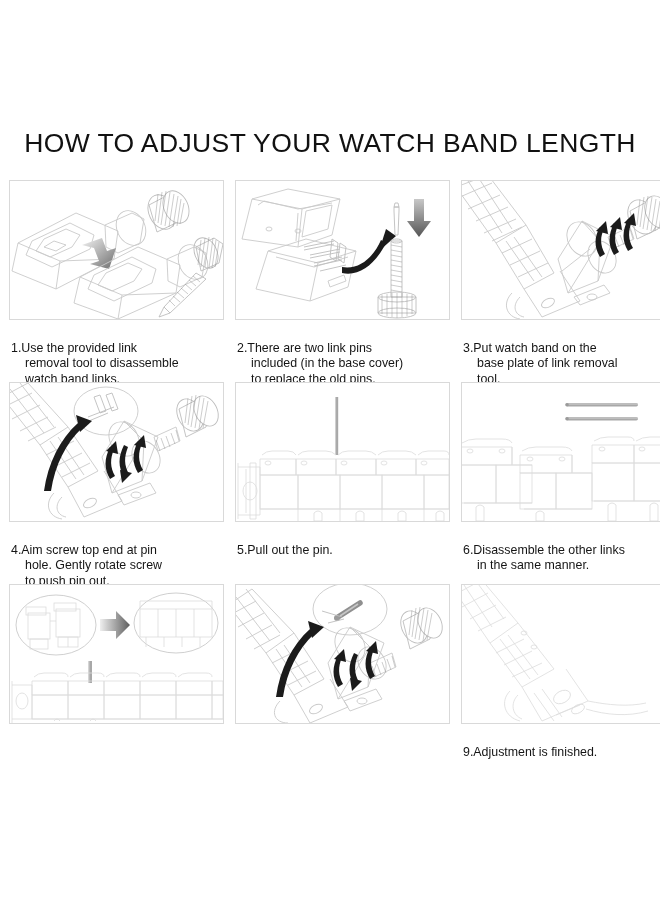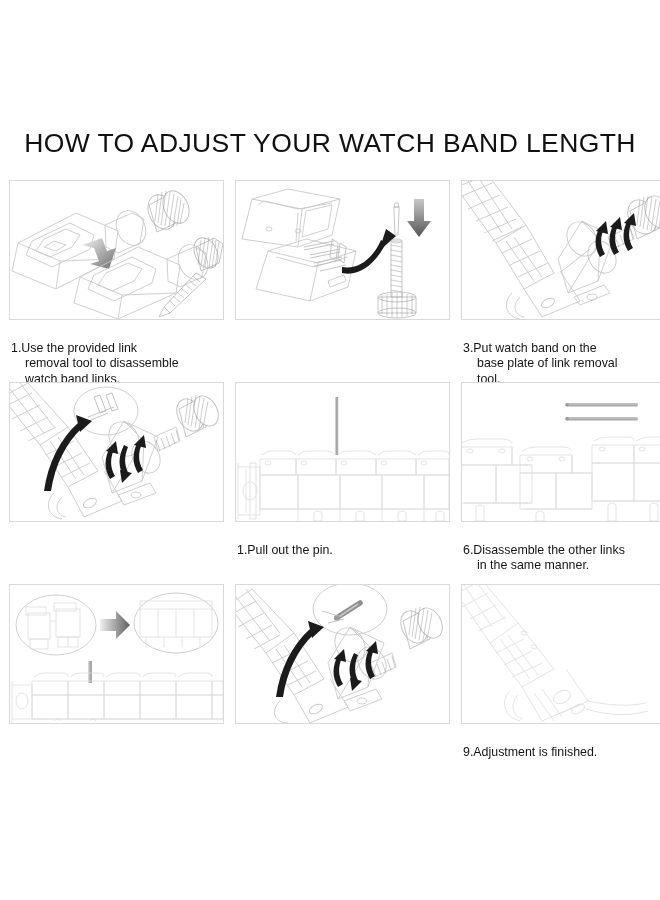--- a/index.html
+++ b/index.html
@@ -246,20 +246,25 @@
           <g class="knurl">
             <path d="M146 114 L146 133"></path>
               <path d="M151 113 L151 135"></path>
               <path d="M156 112 L156 136"></path>
             <path d="M161 112 L161 137"></path>
               <path d="M166 112 L166 136"></path>
               <path d="M171 113 L171 135"></path>
             <path d="M176 114 L176 133"></path>
           </g>
         </svg>
+      </div>
+      <div class="caption">
+        <div class="cap-wrap">2.There are two link pins
+   included (in the base cover)
+   to replace the old pins.</div>
       </div>
     </div>
 
     <div class="cell">
       <div class="panel">
         <svg width="209" height="138" viewBox="0 0 209 138">
           <g class="ln">
 
             <path d="M-6 6 L26 -6 L64 44 L34 62 Z"></path>
             <path d="M6 0 L40 52"></path>
@@ -407,20 +412,25 @@
           <g class="blk">
             <path d="M100 64 C94 76 94 86 100 96 L105 93 C100 84 100 76 104 66 Z"></path>
             <path d="M106 58 L96 68 L108 71 Z"></path>
             <path d="M114 62 C108 74 108 84 114 94 L119 91 C114 82 114 74 118 64 Z"></path>
             <path d="M112 100 L122 90 L110 87 Z"></path>
             <path d="M128 58 C122 70 122 80 128 90 L133 87 C128 78 128 70 132 60 Z"></path>
             <path d="M134 52 L124 62 L136 65 Z"></path>
           </g>
         </svg>
       </div>
+      <div class="caption">
+        <div class="cap-wrap">4.Aim screw top end at pin
+   hole. Gently rotate screw
+   to push pin out.</div>
+      </div>
     </div>
 
     <div class="cell">
       <div class="panel">
         <svg width="213" height="138" viewBox="0 0 213 138">
 
           <g>
             <rect x="99" y="14" width="3.2" height="58" fill="#a8a8a8"></rect>
             <rect x="99" y="14" width="1.1" height="58" fill="#cfcfcf"></rect>
           </g>
@@ -461,21 +471,21 @@
 
             <ellipse cx="32" cy="80" rx="3" ry="2"></ellipse>
             <ellipse cx="68" cy="80" rx="3" ry="2"></ellipse>
             <ellipse cx="108" cy="80" rx="3" ry="2"></ellipse>
             <ellipse cx="148" cy="80" rx="3" ry="2"></ellipse>
             <ellipse cx="188" cy="80" rx="3" ry="2"></ellipse>
           </g>
         </svg>
       </div>
       <div class="caption">
-        <div class="cap-wrap">1.Pull out the pin.</div>
+        <div class="cap-wrap">5.Pull out the pin.</div>
       </div>
     </div>
 
     <div class="cell">
       <div class="panel">
         <svg width="209" height="138" viewBox="0 0 209 138">
 
           <g>
             <rect x="104" y="20" width="72" height="3.4" rx="1.7" fill="#a8a8a8"></rect>
             <rect x="104" y="20.4" width="72" height="1.2" rx="0.6" fill="#d2d2d2"></rect>

